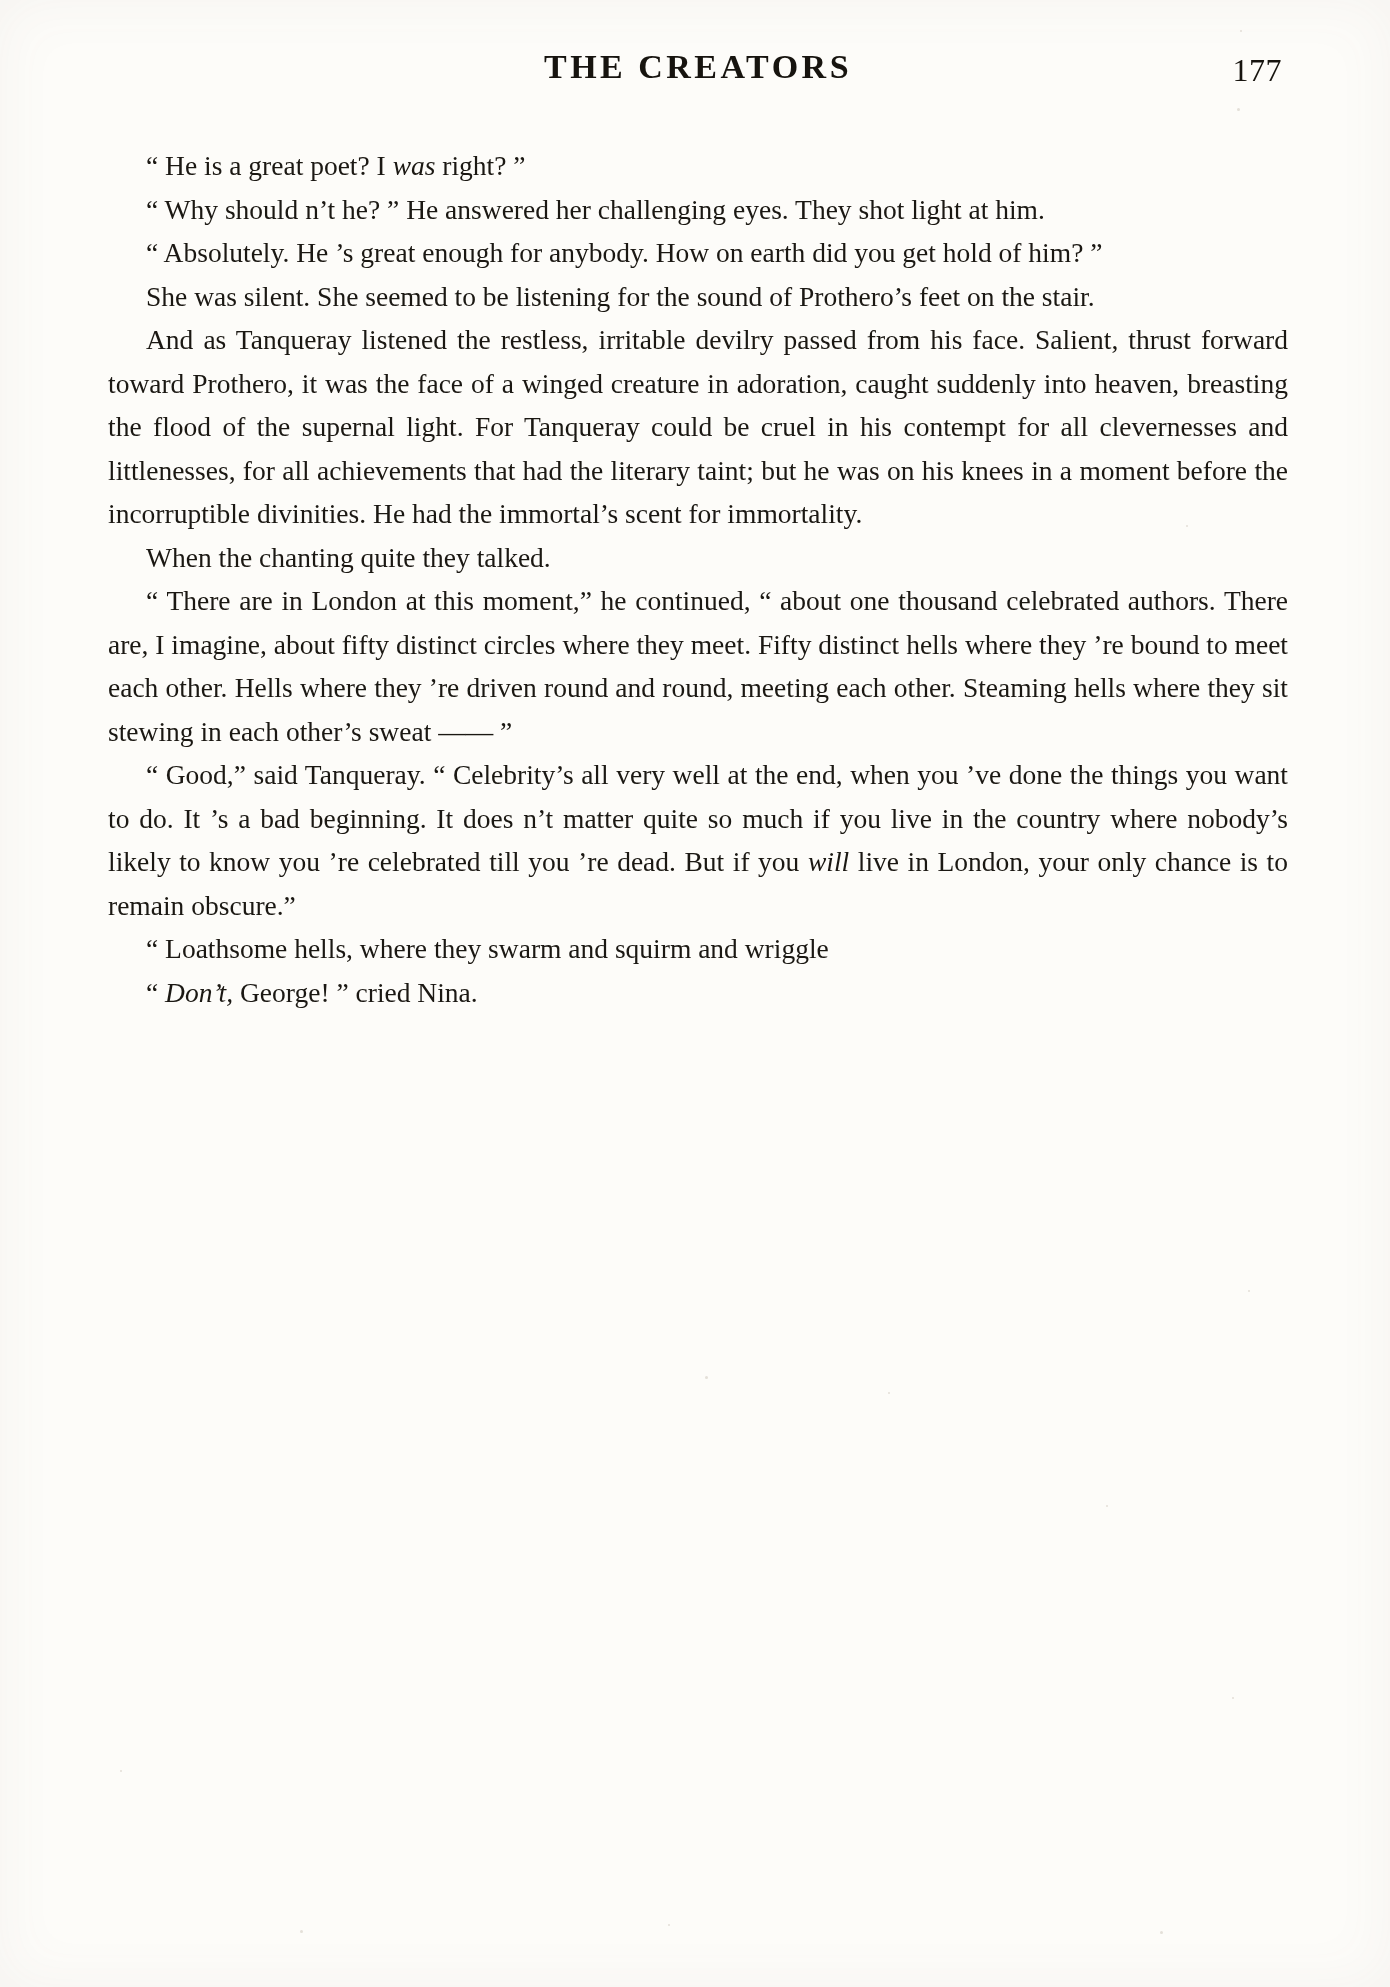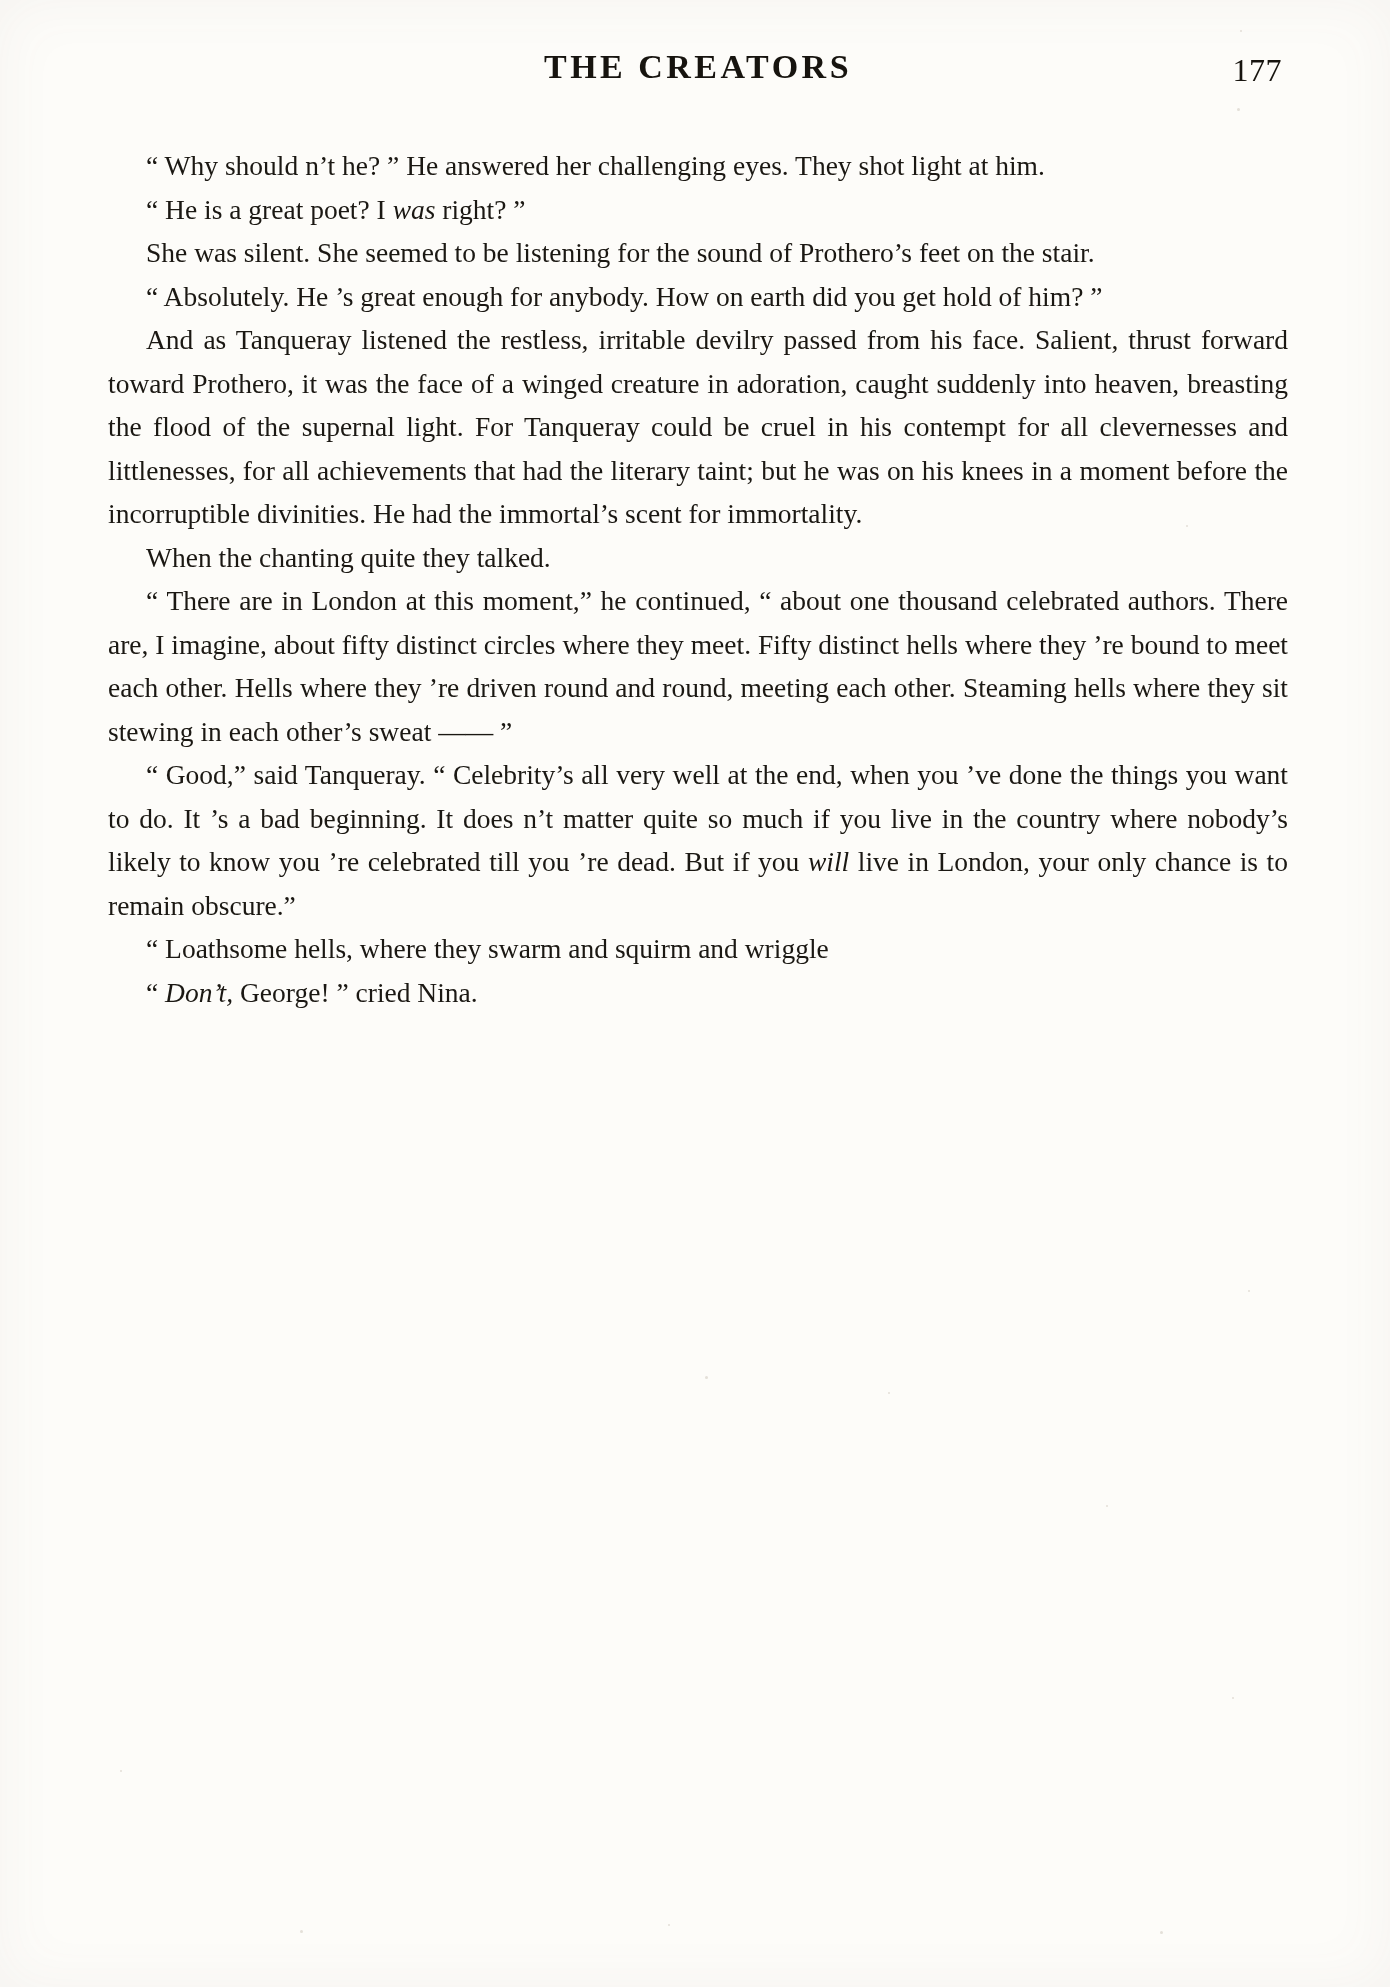--- a/index.html
+++ b/index.html
@@ -91,24 +91,24 @@
 
 <div class="page">
   <div class="page-inner">
 
     <div class="header">
       <div class="running-title">THE CREATORS</div>
       <div class="folio">177</div>
     </div>
 
     <div class="body-text" id="body-text">
+        <p><span>“ He is a great poet?   I </span><i>was</i><span> right? ”</span></p>
         <p><span>“ Why should n’t he? ”   He answered her challenging eyes. They shot light at him.</span></p>
-        <p><span>“ He is a great poet?   I </span><i>was</i><span> right? ”</span></p>
+        <p><span>“ Absolutely.   He ’s great enough for anybody.   How on earth did you get hold of him? ”</span></p>
         <p><span>She was silent.   She seemed to be listening for the sound of Prothero’s feet on the stair.</span></p>
-        <p><span>“ Absolutely.   He ’s great enough for anybody.   How on earth did you get hold of him? ”</span></p>
         <p><span>And as Tanqueray listened the restless, irritable devilry passed from his face.   Salient, thrust forward toward Prothero, it was the face of a winged creature in adoration, caught suddenly into heaven, breasting the flood of the supernal light.   For Tanqueray could be cruel in his contempt for all clevernesses and littlenesses, for all achievements that had the literary taint; but he was on his knees in a moment before the incorruptible divinities. He had the immortal’s scent for immortality.</span></p>
         <p><span>When the chanting quite they talked.</span></p>
         <p><span>“ There are in London at this moment,” he continued, “ about one thousand celebrated authors.   There are, I imagine, about fifty distinct circles where they meet.   Fifty distinct hells where they ’re bound to meet each other.   Hells where they ’re driven round and round, meeting each other.   Steaming hells where they sit stewing in each other’s sweat —— ”</span></p>
         <p><span>“ Good,” said Tanqueray.   “ Celebrity’s all very well at the end, when you ’ve done the things you want to do.   It ’s a bad beginning.   It does n’t matter quite so much if you live in the country where nobody’s likely to know you ’re celebrated till you ’re dead.   But if you </span><i>will</i><span> live in London, your only chance is to remain obscure.”</span></p>
         <p><span>“ Loathsome hells, where they swarm and squirm and wriggle</span></p>
         <p><span>“ </span><i>Don’t,</i><span> George! ” cried Nina.</span></p>
       </div>
 
   </div>
   <div class="edge-shade"></div>

